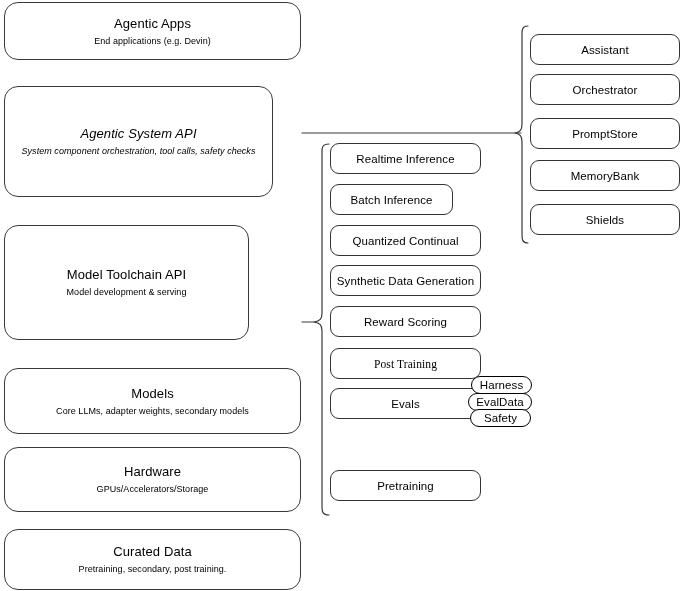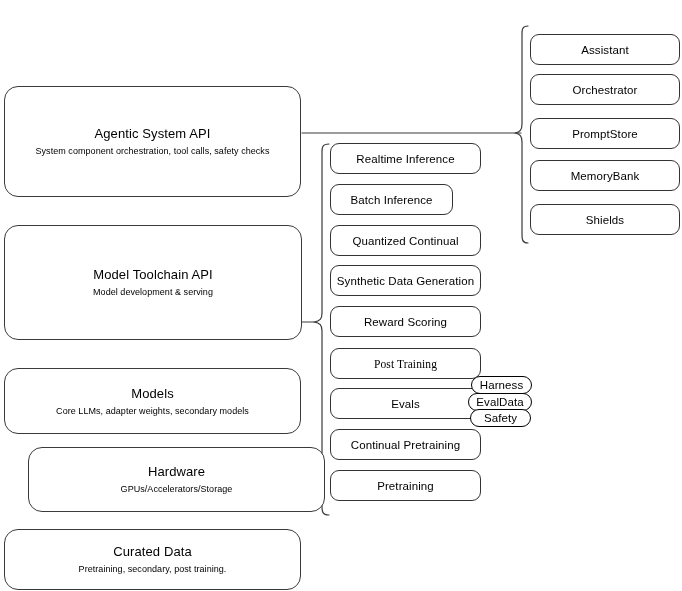--- a/index.html
+++ b/index.html
@@ -104,54 +104,57 @@
                L 322 313
                C 322 319, 320 321, 314 322
                C 320 323, 322 325, 322 331
                L 322 506
                C 322 511, 322 515, 329 515"></path>
 
       <path d="M 302 322 L 314 322"></path>
     </g>
   </svg>
 
+  <div class="layer-box" style="left:4px; top:2px; width:297px; height:58px;">
+    <div class="layer-title">Agentic Apps</div>
+    <div class="layer-sub">End applications (e.g. Devin)</div>
+  </div>
 
-  <div class="layer-box" style="left:4px; top:86px; width:297px; height:111px;">
+  <div class="layer-box" style="left:4px; top:86px; width:269px; height:111px;font-style:italic;">
     <div class="layer-title">Agentic System API</div>
     <div class="layer-sub">System component orchestration, tool calls, safety checks</div>
   </div>
 
-  <div class="layer-box" style="left:4px; top:225px; width:298px; height:115px;">
+  <div class="layer-box" style="left:4px; top:225px; width:245px; height:115px;">
     <div class="layer-title">Model Toolchain API</div>
     <div class="layer-sub">Model development &amp; serving</div>
   </div>
 
   <div class="layer-box" style="left:4px; top:368px; width:297px; height:66px;">
     <div class="layer-title">Models</div>
     <div class="layer-sub">Core LLMs, adapter weights, secondary models</div>
   </div>
 
-  <div class="layer-box" style="left:4px; top:447px; width:297px; height:65px;margin-left:24px;">
+  <div class="layer-box" style="left:4px; top:447px; width:297px; height:65px;">
     <div class="layer-title">Hardware</div>
     <div class="layer-sub">GPUs/Accelerators/Storage</div>
   </div>
 
   <div class="layer-box" style="left:4px; top:529px; width:297px; height:61px;">
     <div class="layer-title">Curated Data</div>
     <div class="layer-sub">Pretraining, secondary, post training.</div>
   </div>
 
   <div class="pillbox" style="left:330px; top:143px; width:151px; height:31px;">Realtime Inference</div>
   <div class="pillbox" style="left:330px; top:184px; width:123px; height:31px;">Batch Inference</div>
   <div class="pillbox" style="left:330px; top:225px; width:151px; height:31px;">Quantized Continual</div>
   <div class="pillbox" style="left:330px; top:265px; width:151px; height:31px;">Synthetic Data Generation</div>
   <div class="pillbox" style="left:330px; top:306px; width:151px; height:31px;">Reward Scoring</div>
   <div class="pillbox" style="left:330px; top:348px; width:151px; height:31px;font-family:Liberation Serif, serif;">Post Training</div>
   <div class="pillbox" style="left:330px; top:388px; width:151px; height:31px;">Evals</div>
-  <div class="pillbox" style="left:330px; top:429px; width:151px; height:31px;">Continual Pretraining</div>
   <div class="pillbox" style="left:330px; top:470px; width:151px; height:31px;">Pretraining</div>
 
   <div class="tagpill" style="left:471px; top:376px; width:61px; height:18px;">Harness</div>
   <div class="tagpill" style="left:468px; top:393px; width:64px; height:18px;">EvalData</div>
   <div class="tagpill" style="left:470px; top:409px; width:61px; height:18px;text-align:center;">Safety</div>
 
   <div class="pillbox" style="left:530px; top:34px; width:150px; height:31px;">Assistant</div>
   <div class="pillbox" style="left:530px; top:74px; width:150px; height:31px;">Orchestrator</div>
   <div class="pillbox" style="left:530px; top:118px; width:150px; height:31px;">PromptStore</div>
   <div class="pillbox" style="left:530px; top:160px; width:150px; height:31px;">MemoryBank</div>

